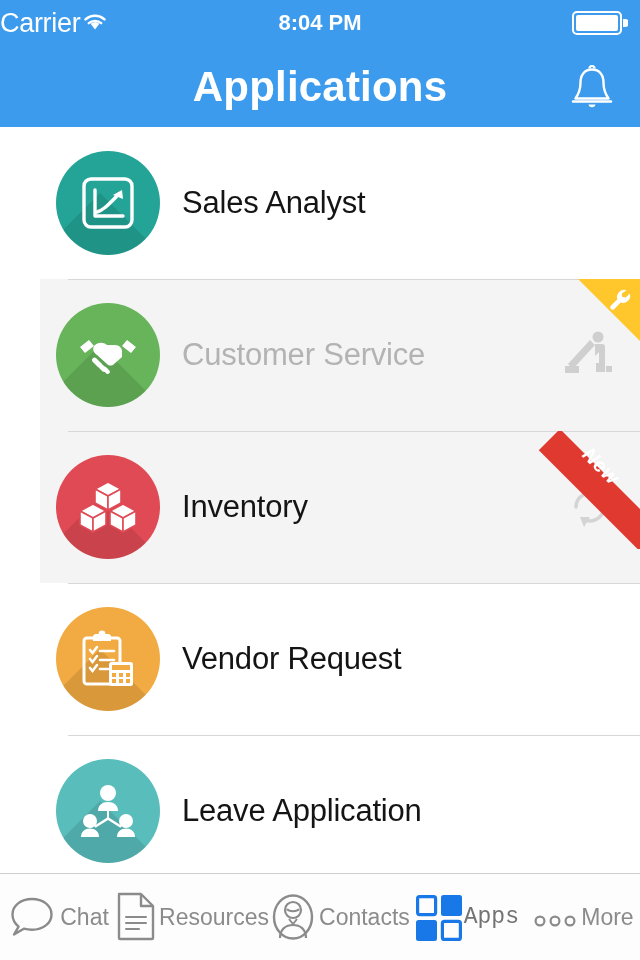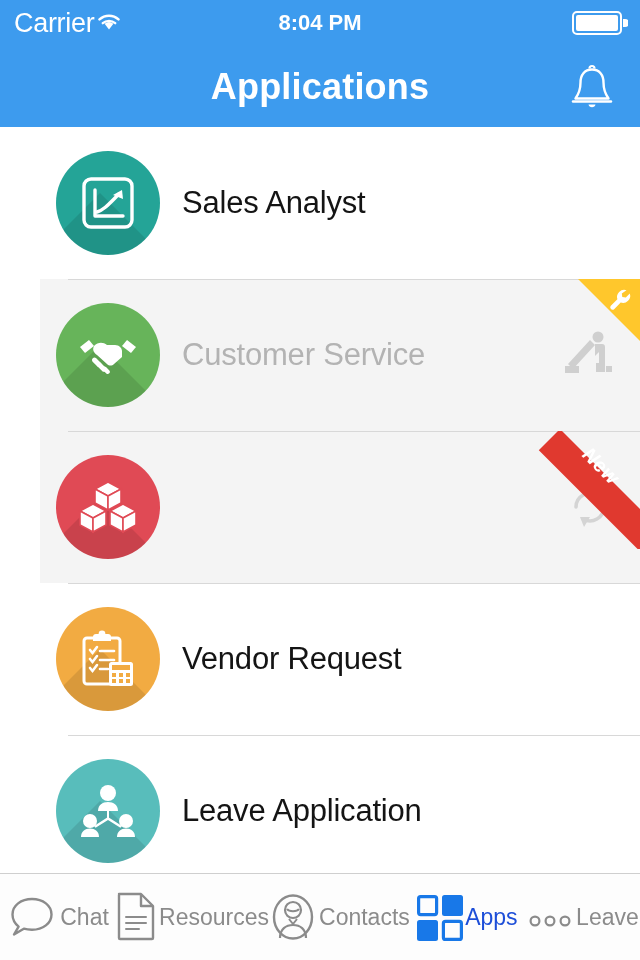--- a/index.html
+++ b/index.html
@@ -9,35 +9,35 @@
     background:#ffffff;
     overflow:hidden;
   }
   #phone { position:relative; width:640px; height:960px; background:#fff; }
 
   
   .statusbar{
     position:relative; height:46px; background:#3d9bee;
     display:flex; align-items:center; color:#fff;
   }
-  .sb-left{ display:flex; align-items:center; gap:0; padding-left:14px; }
+  .sb-left{ display:flex; align-items:center; gap:0; }
   .sb-carrier{ font-size:27px; letter-spacing:-0.3px; }
   .sb-time{
     position:absolute; left:0; right:0; text-align:center;
     font-size:22px; font-weight:bold; letter-spacing:0px;
   }
   .sb-right{ margin-left:auto; padding-right:12px; display:flex; align-items:center; }
 
   
   .navbar{
     height:81px; background:#3d9bee; position:relative;
     display:flex; align-items:center; justify-content:center;
   }
   .nav-title{
-    color:#fff; font-size:36px; font-weight:bold; letter-spacing:0.2px;
+    color:#fff; font-size:42px; font-weight:bold; letter-spacing:0.2px;
   }
   .nav-bell{
     position:absolute; right:20px; top:50%; transform:translateY(-50%);
     width:56px; height:56px; display:flex; align-items:center; justify-content:center;
     cursor:pointer;
   }
 
   
   .list{ position:absolute; top:127px; left:0; right:0; bottom:87px; overflow:hidden;padding-left:40px; }
   .row{
@@ -105,21 +105,21 @@
     position:absolute; bottom:0; left:0; right:0; height:87px;
     background:#fdfdfd; border-top:1px solid #cfcfcf;
     display:flex; align-items:stretch;
   }
   .tab{
     flex:1; display:flex; flex-direction:row; align-items:center;
     justify-content:center; gap:2px; cursor:pointer;
   }
   .tab-ico{ height:48px; display:flex; align-items:flex-end; justify-content:center; }
   .tab-label{ font-size:23px; color:#8b8b8b; letter-spacing:0px; }
-  .tab.active .tab-label{ color:#1d4ed8; }
+  .tab.active .tab-label{ color:#737373;font-family:Liberation Mono, monospace; }
 </style>
 </head>
 <body>
 
 <div id="phone">
 
   <div class="statusbar">
     <div class="sb-left">
       <span class="sb-carrier">Carrier</span>
       <span>
@@ -218,20 +218,21 @@
             <polygon points="17,26 30,33 17,40 4,33"></polygon>
             <polygon points="4,33 17,40 17,54 4,47"></polygon>
             <polygon points="30,33 30,47 17,54 17,40"></polygon>
 
             <polygon points="47,26 60,33 47,40 34,33"></polygon>
             <polygon points="34,33 47,40 47,54 34,47"></polygon>
             <polygon points="60,33 60,47 47,54 47,40"></polygon>
           </g>
         </svg>
       </div>
+      <div class="row-label">Inventory</div>
       <div class="row-status">
         <svg width="48" height="48" viewBox="0 0 48 48">
           <path d="M10 24 a14 14 0 0 1 21-12" fill="none" stroke="#d4d4d4" stroke-width="3.6" stroke-linecap="round"></path>
           <polygon points="30,4 34,14 24,14" fill="#d4d4d4"></polygon>
           <path d="M38 24 a14 14 0 0 1-21 12" fill="none" stroke="#d4d4d4" stroke-width="3.6" stroke-linecap="round"></path>
           <polygon points="18,44 14,34 24,34" fill="#d4d4d4"></polygon>
         </svg>
       </div>
     </div>
 
@@ -346,17 +347,17 @@
     </div>
 
     <div class="tab">
       <div class="tab-ico">
         <svg width="48" height="46" viewBox="0 0 48 46">
           <circle cx="9" cy="26" r="4.4" fill="none" stroke="#8b8b8b" stroke-width="2.2"></circle>
           <circle cx="24" cy="26" r="4.4" fill="none" stroke="#8b8b8b" stroke-width="2.2"></circle>
           <circle cx="39" cy="26" r="4.4" fill="none" stroke="#8b8b8b" stroke-width="2.2"></circle>
         </svg>
       </div>
-      <div class="tab-label">Leave</div>
+      <div class="tab-label">More</div>
     </div>
 
   </div>
 </div>
 
 </body></html>

